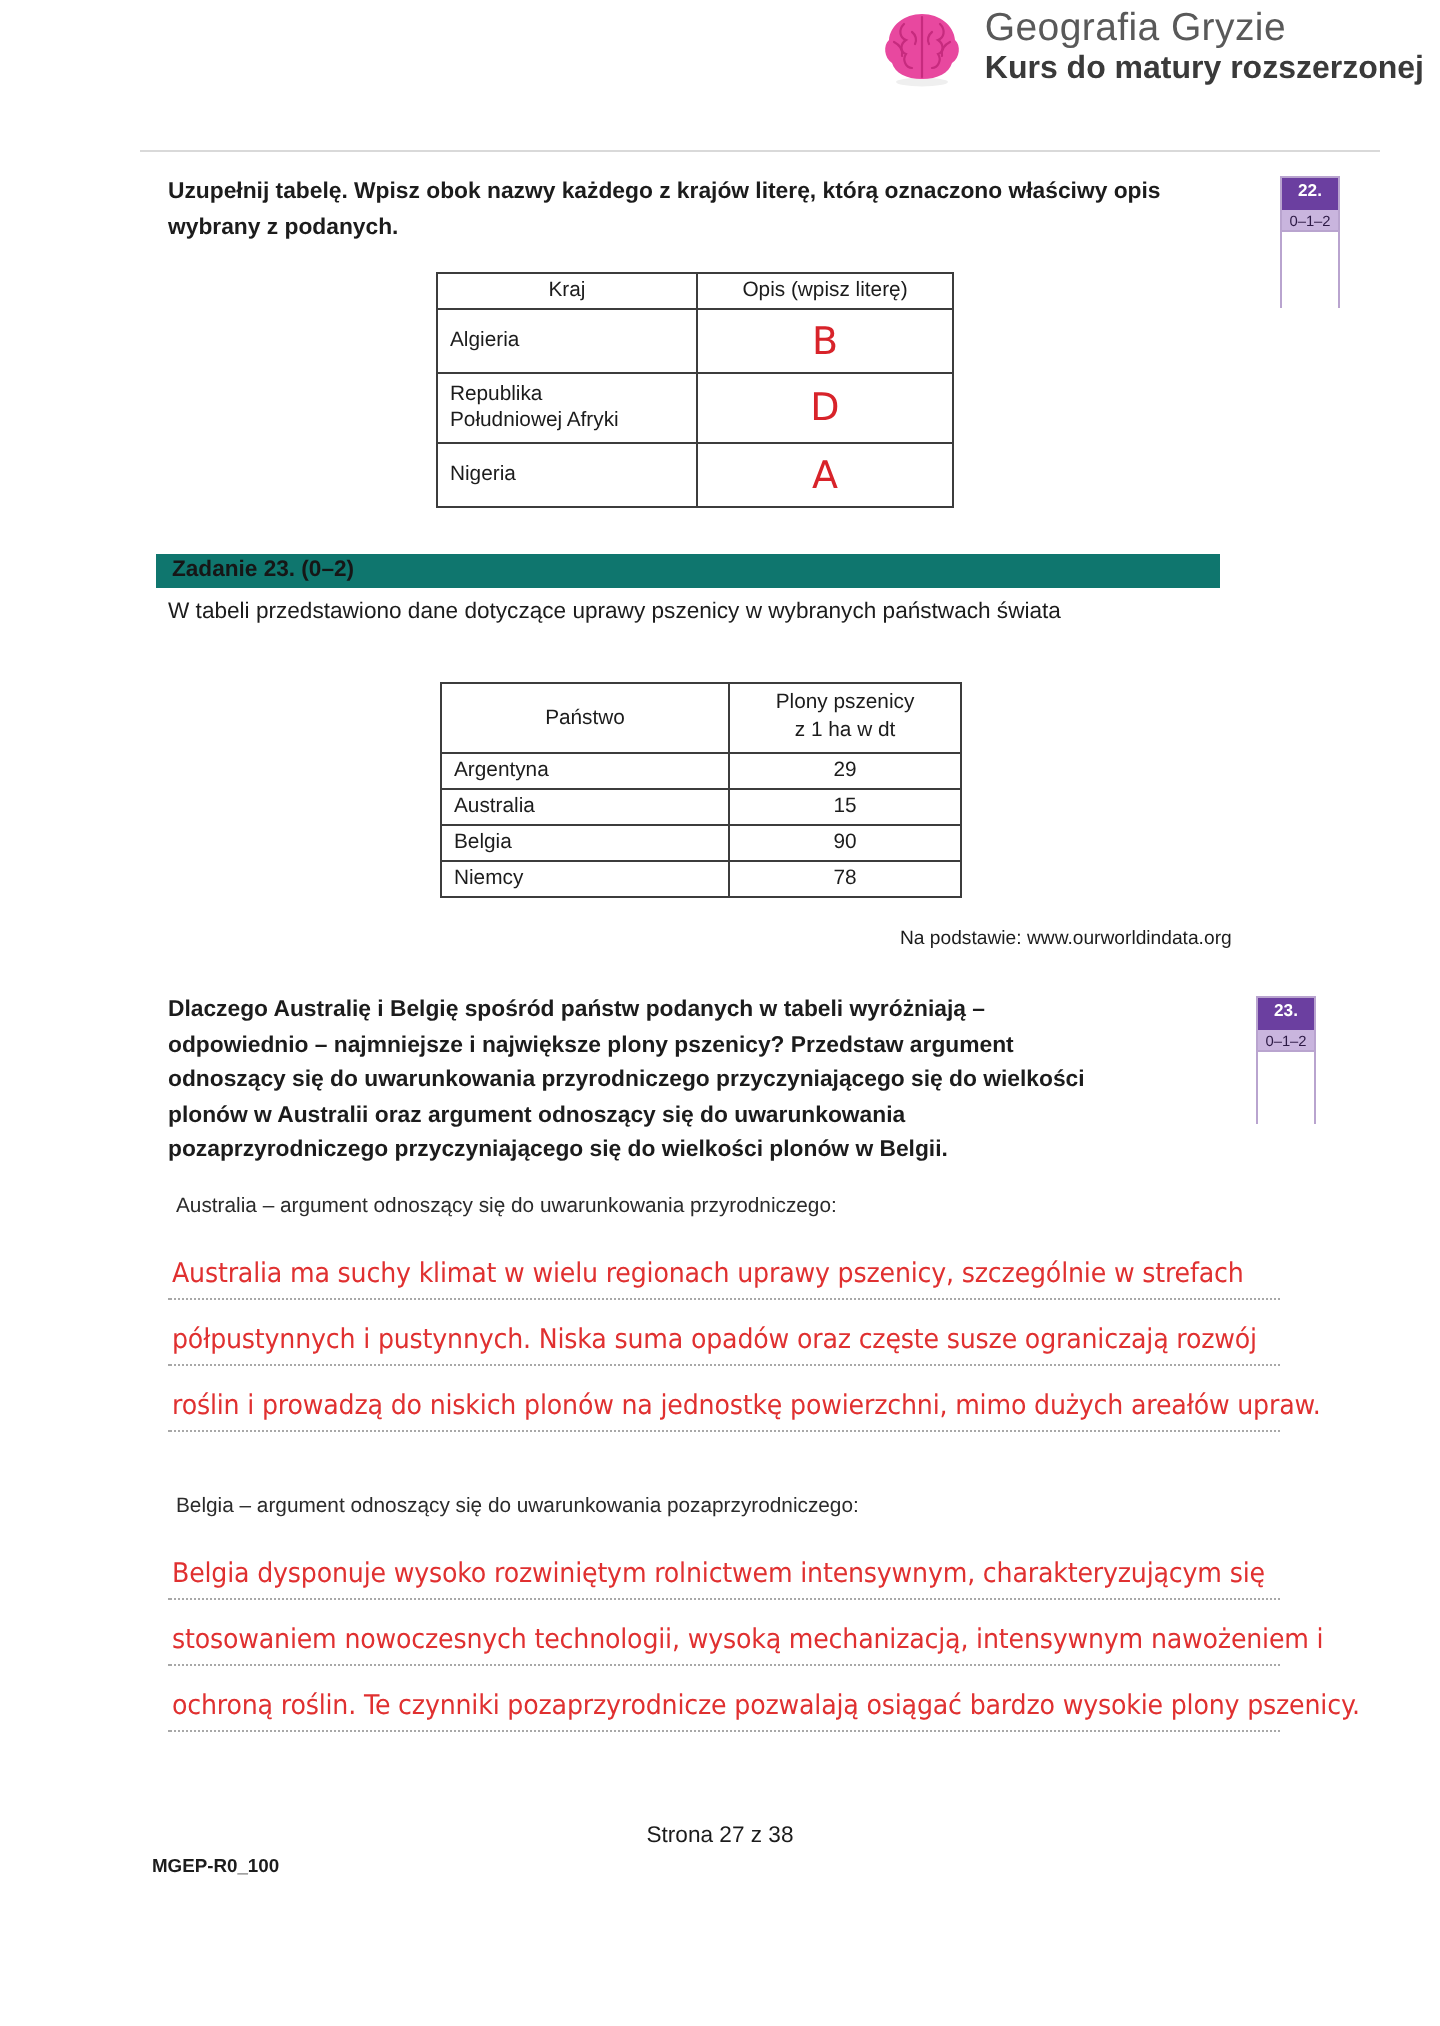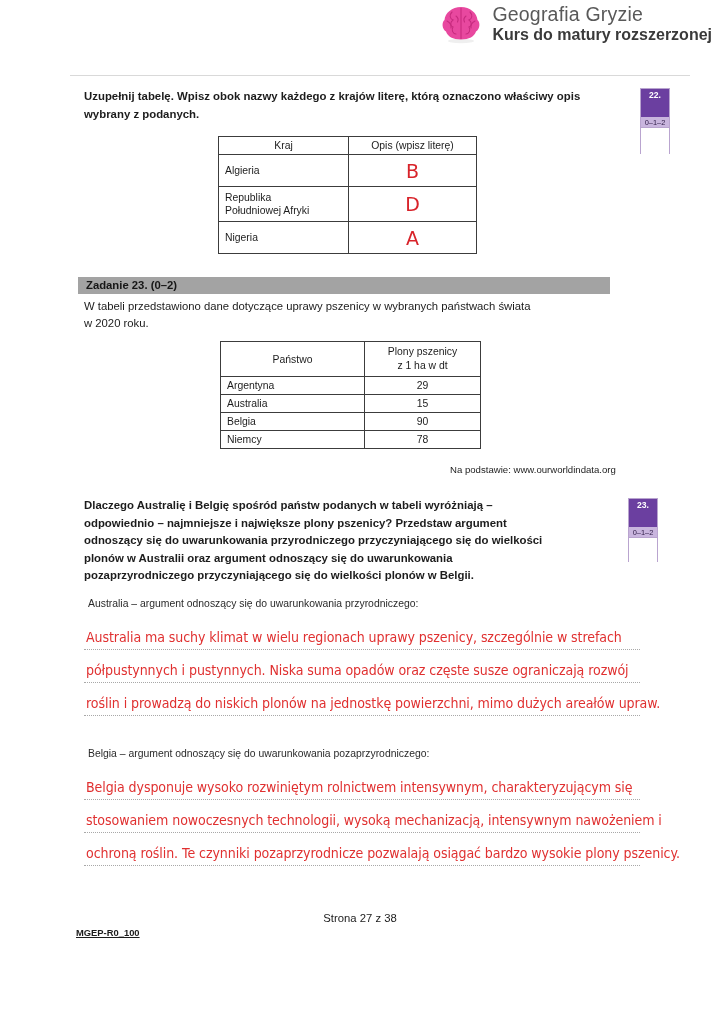--- a/index.html
+++ b/index.html
@@ -61,42 +61,42 @@
   }
   .label-text {
     position: absolute;
     font-size: 10.4px;
     color: #2b2b2b;
   }
 
   
   .task-banner {
     position: absolute;
-    background: #a3a3a3;
+    background: #0f766e;
     padding: 2px 6px 3px 8px;
     font-size: 11.3px;
     font-weight: bold;
     color: #161616;
   }
 
   
   .score-box {
     position: absolute;
     width: 30px;
     border: 1px solid #b9a4cf;
     background: #ffffff;
     text-align: center;
   }
   .score-num {
     background: #6b3fa0;
     color: #ffffff;
     font-size: 8.6px;
     font-weight: bold;
     line-height: 12px;
-    height: 28px;
+    height: 16px;
   }
   .score-range {
     background: #c9b5de;
     color: #2d1a45;
     font-size: 7.4px;
     line-height: 11px;
     height: 11px;
     border-bottom: 1px solid #b9a4cf;
   }
   .score-blank { background: #fff; }
@@ -166,21 +166,20 @@
     letter-spacing: -0.1px;
   }
 
   
   .footer-code {
     position: absolute;
     left: 76px; top: 927px;
     font-size: 9.4px;
     font-weight: bold;
     color: #1c1c1c;
-    text-decoration: underline;
   }
   .footer-page {
     position: absolute;
     left: 0; top: 912px;
     width: 720px;
     text-align: center;
     font-size: 11.3px;
     color: #1c1c1c;
   }
 </style>
@@ -242,21 +241,20 @@
     <tr>
       <td class="country">Nigeria</td>
       <td class="answer">A</td>
     </tr>
   </tbody>
     </table>
 
   <div class="task-banner" style="left:78px; top:277px; width:532px;">Zadanie 23. (0–2)</div>
 
   <div class="body-text" style="left:84px; top:298px; width:560px;">W tabeli przedstawiono dane dotyczące uprawy pszenicy w wybranych państwach świata</div>
-  <div class="body-text" style="left:84px; top:315px; width:560px;">w 2020 roku.</div>
 
   <table class="qtable" id="table-yields">
     <tbody>
         <tr>
       <th>Państwo</th>
       <th class="two-line">
         <span>Plony pszenicy</span><br>
         <span>z 1 ha w dt</span>
       </th>
     </tr>

